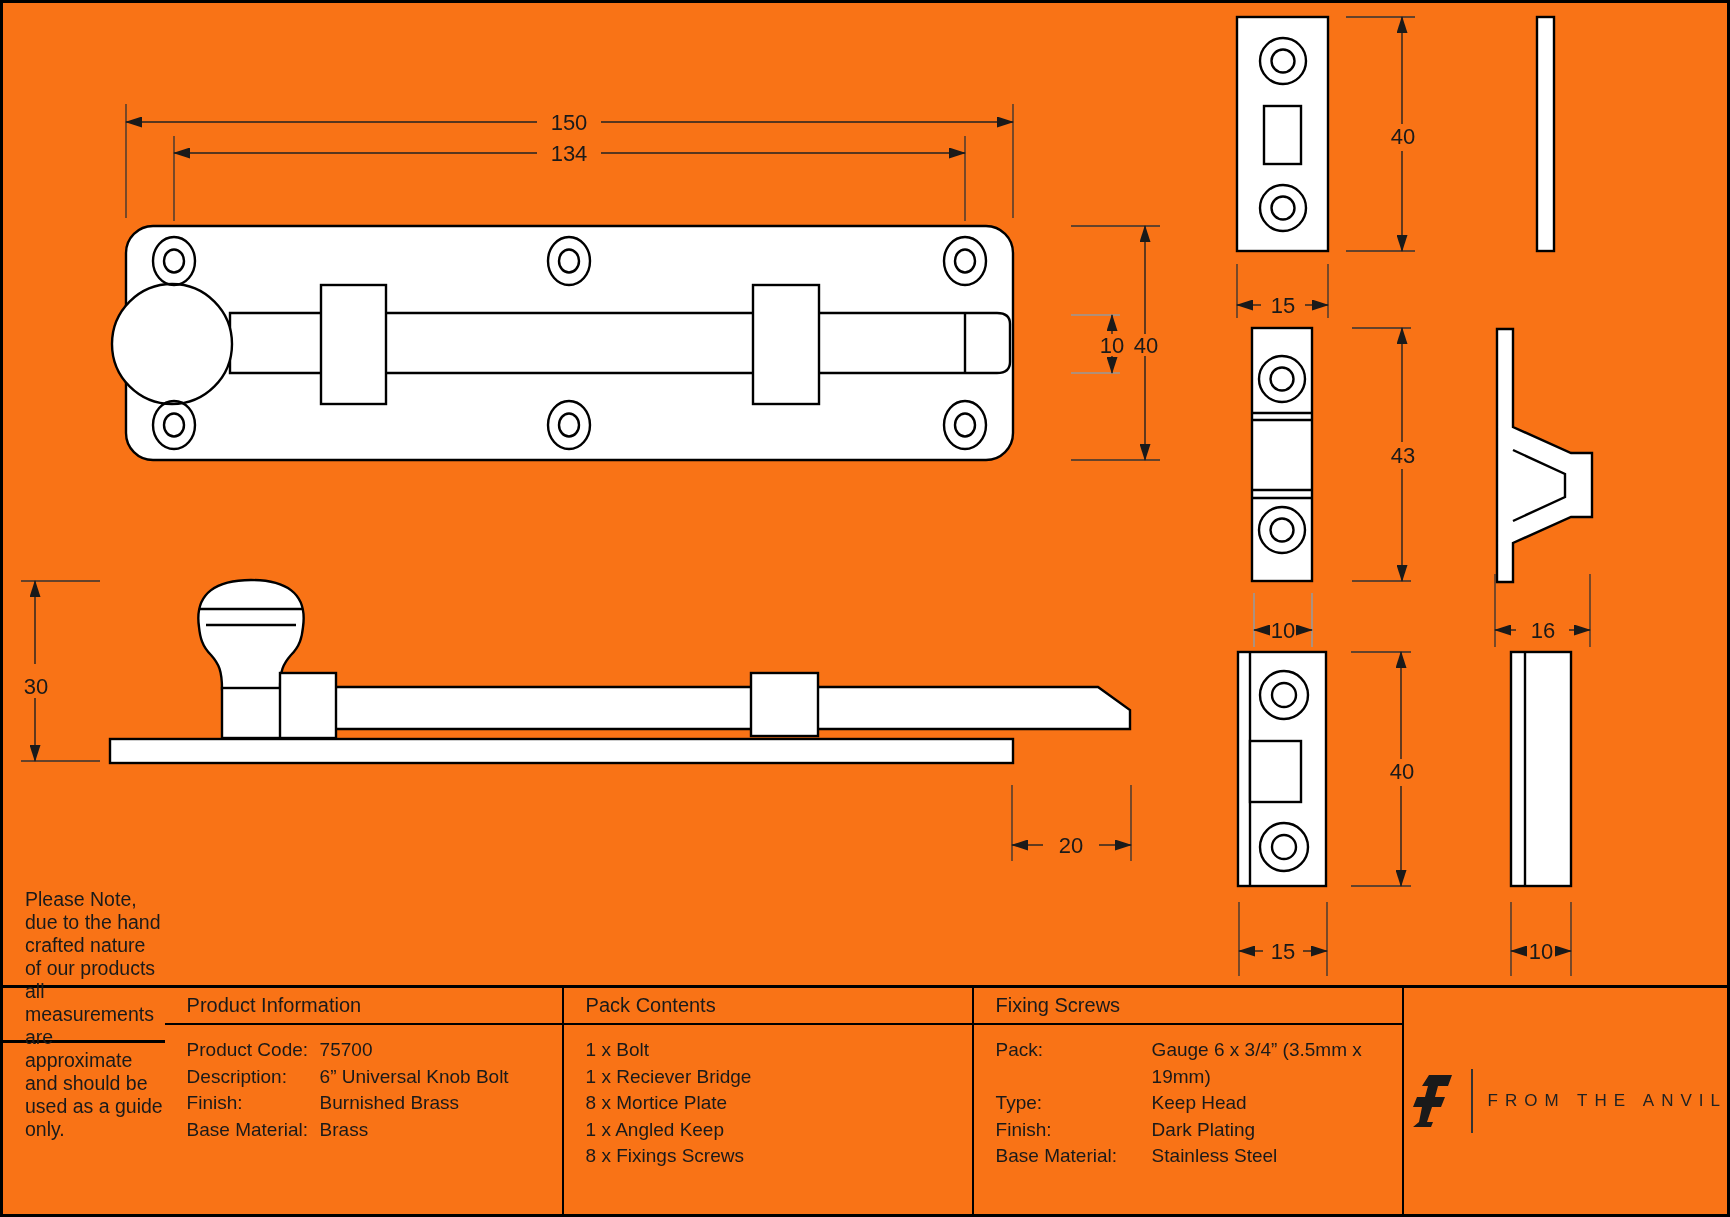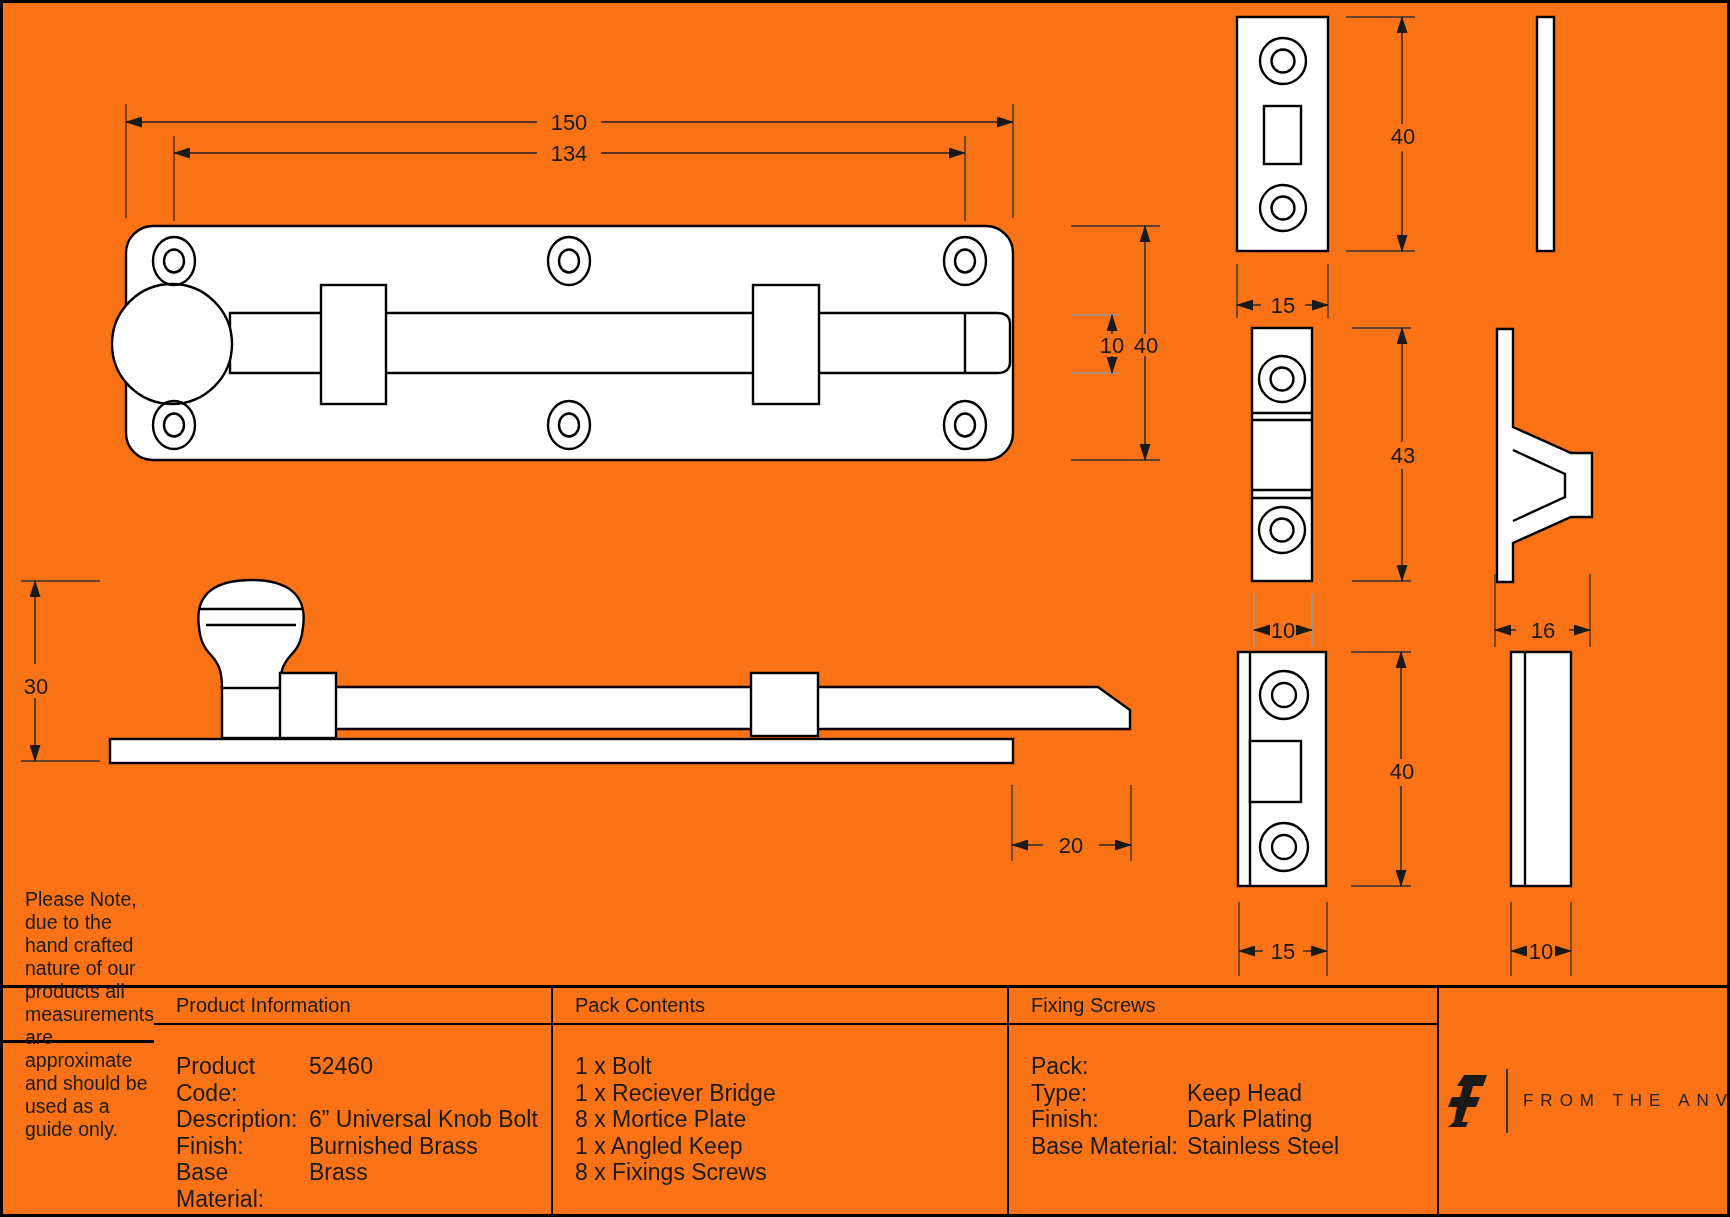--- a/index.html
+++ b/index.html
@@ -14,23 +14,23 @@
   .obj-line{fill:none;stroke:#000;stroke-width:2.4px}
   .dim{stroke:#222;stroke-width:1.4px;fill:none}
   .ext{stroke:#333;stroke-width:1.3px;fill:none}
   .ext-gray{stroke:#999;stroke-width:1.6px;fill:none}
   
   .tbl{position:absolute;left:0;right:0;bottom:0;top:982px;border-top:3px solid #000;display:flex;}
   .note-row{height:52px;border-bottom:3px solid #000;display:flex;align-items:center;padding-left:22px;font-size:19.5px}
   .grid{flex:1;display:flex}
   .col{box-sizing:border-box}
   .col+.col{border-left:2.5px solid #000}
-  .c1{width:397px}.c2{width:456px}.c3{width:430px}.c4{flex:1;display:flex;align-items:center;justify-content:center}
+  .c1{width:397px}.c2{width:410px}.c3{width:430px}.c4{flex:1;display:flex;align-items:center;justify-content:center}
   .hdr{height:35px;border-bottom:2.5px solid #000;display:flex;align-items:center;padding-left:22px;font-size:20px}
-  .cell-body{padding:28px 10px 0 22px;font-size:23px;line-height:26.5px}
+  .cell-body{padding:12px 10px 0 22px;font-size:19px;line-height:26.5px}
   .kv{display:flex}
   .kv .k{width:133px;flex:0 0 auto}
   .c3 .kv .k{width:156px}
   .logo{display:flex;align-items:center;gap:15px}
   .logo-bar{width:2px;height:64px;background:#333}
   .logo-text{font-size:17px;letter-spacing:7px;color:#222;white-space:nowrap}
 </style>
 </head>
 <body>
 
@@ -220,21 +220,21 @@
     <div class="note-row">
       <span>Please Note, due to the hand crafted nature of our products all measurements are approximate and should be used as a guide only.</span>
     </div>
     <div class="grid">
 
       <div class="col c1">
         <div class="hdr">Product Information</div>
         <div class="cell-body">
           <div class="kv">
             <span class="k">Product Code:</span>
-            <span class="v">52460</span>
+            <span class="v">75700</span>
           </div>
           <div class="kv">
             <span class="k">Description:</span>
             <span class="v">6” Universal Knob Bolt</span>
           </div>
           <div class="kv">
             <span class="k">Finish:</span>
             <span class="v">Burnished Brass</span>
           </div>
           <div class="kv">
@@ -253,20 +253,21 @@
           <div>1 x Angled Keep</div>
           <div>8 x Fixings Screws</div>
         </div>
       </div>
 
       <div class="col c3">
         <div class="hdr">Fixing Screws</div>
         <div class="cell-body">
           <div class="kv">
             <span class="k">Pack:</span>
+            <span class="v">Gauge 6 x 3/4” (3.5mm x 19mm)</span>
           </div>
           <div class="kv">
             <span class="k">Type:</span>
             <span class="v">Keep Head</span>
           </div>
           <div class="kv">
             <span class="k">Finish:</span>
             <span class="v">Dark Plating</span>
           </div>
           <div class="kv">

